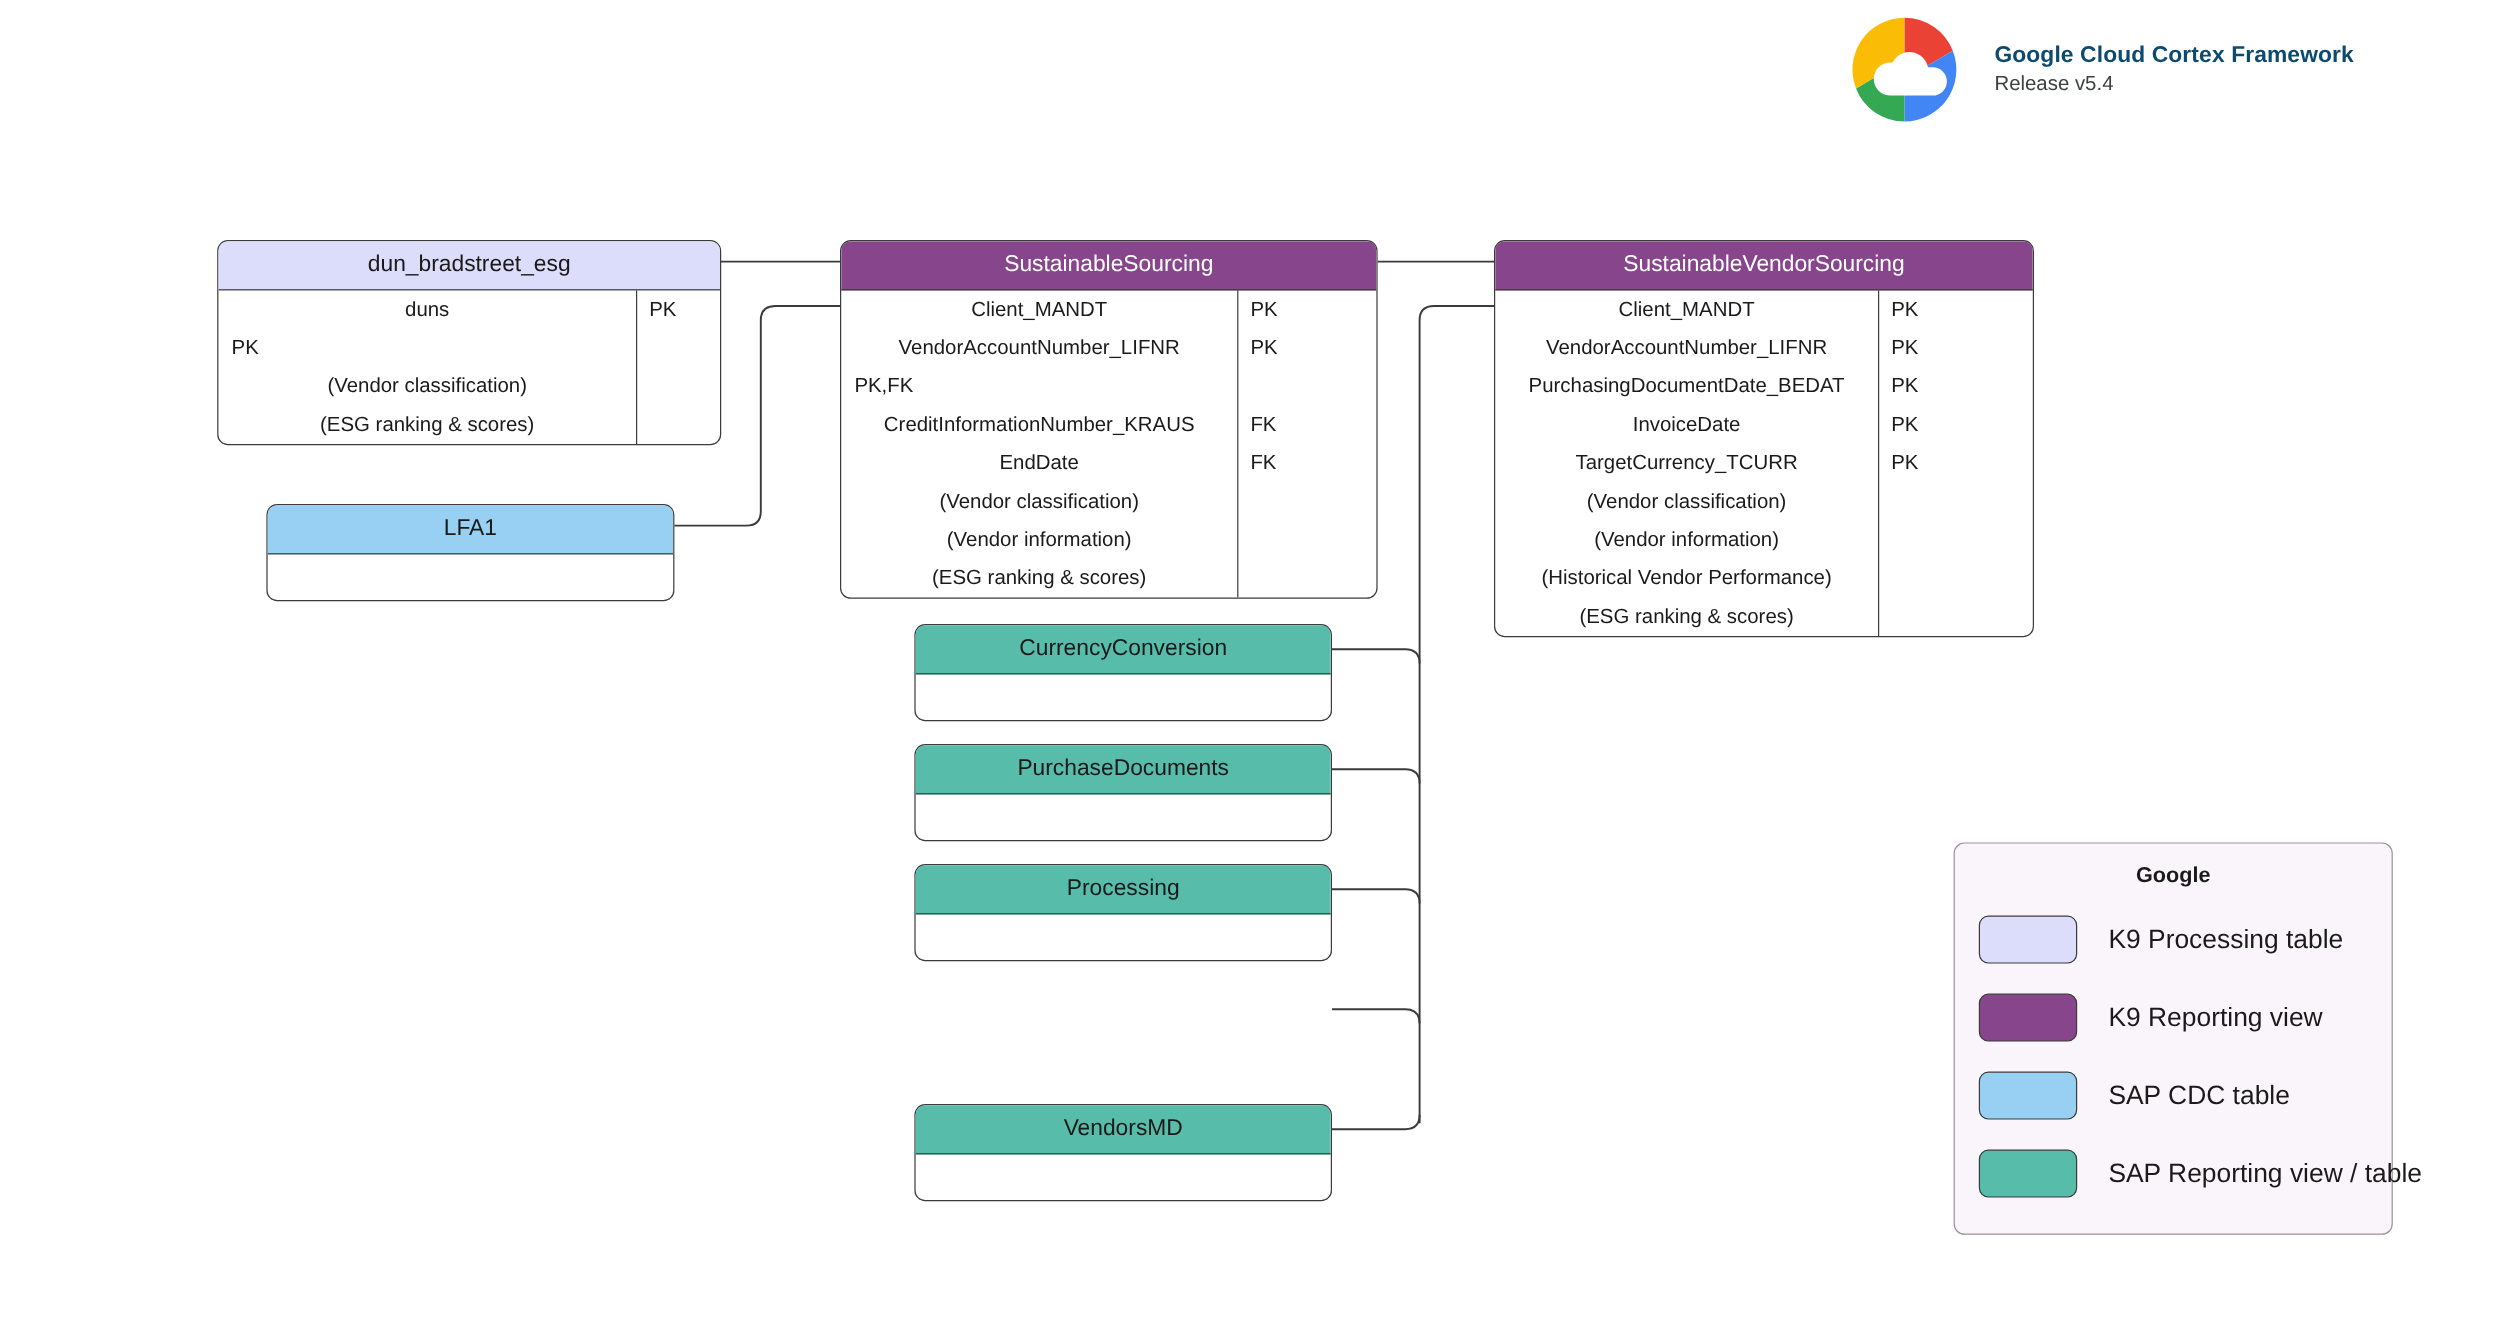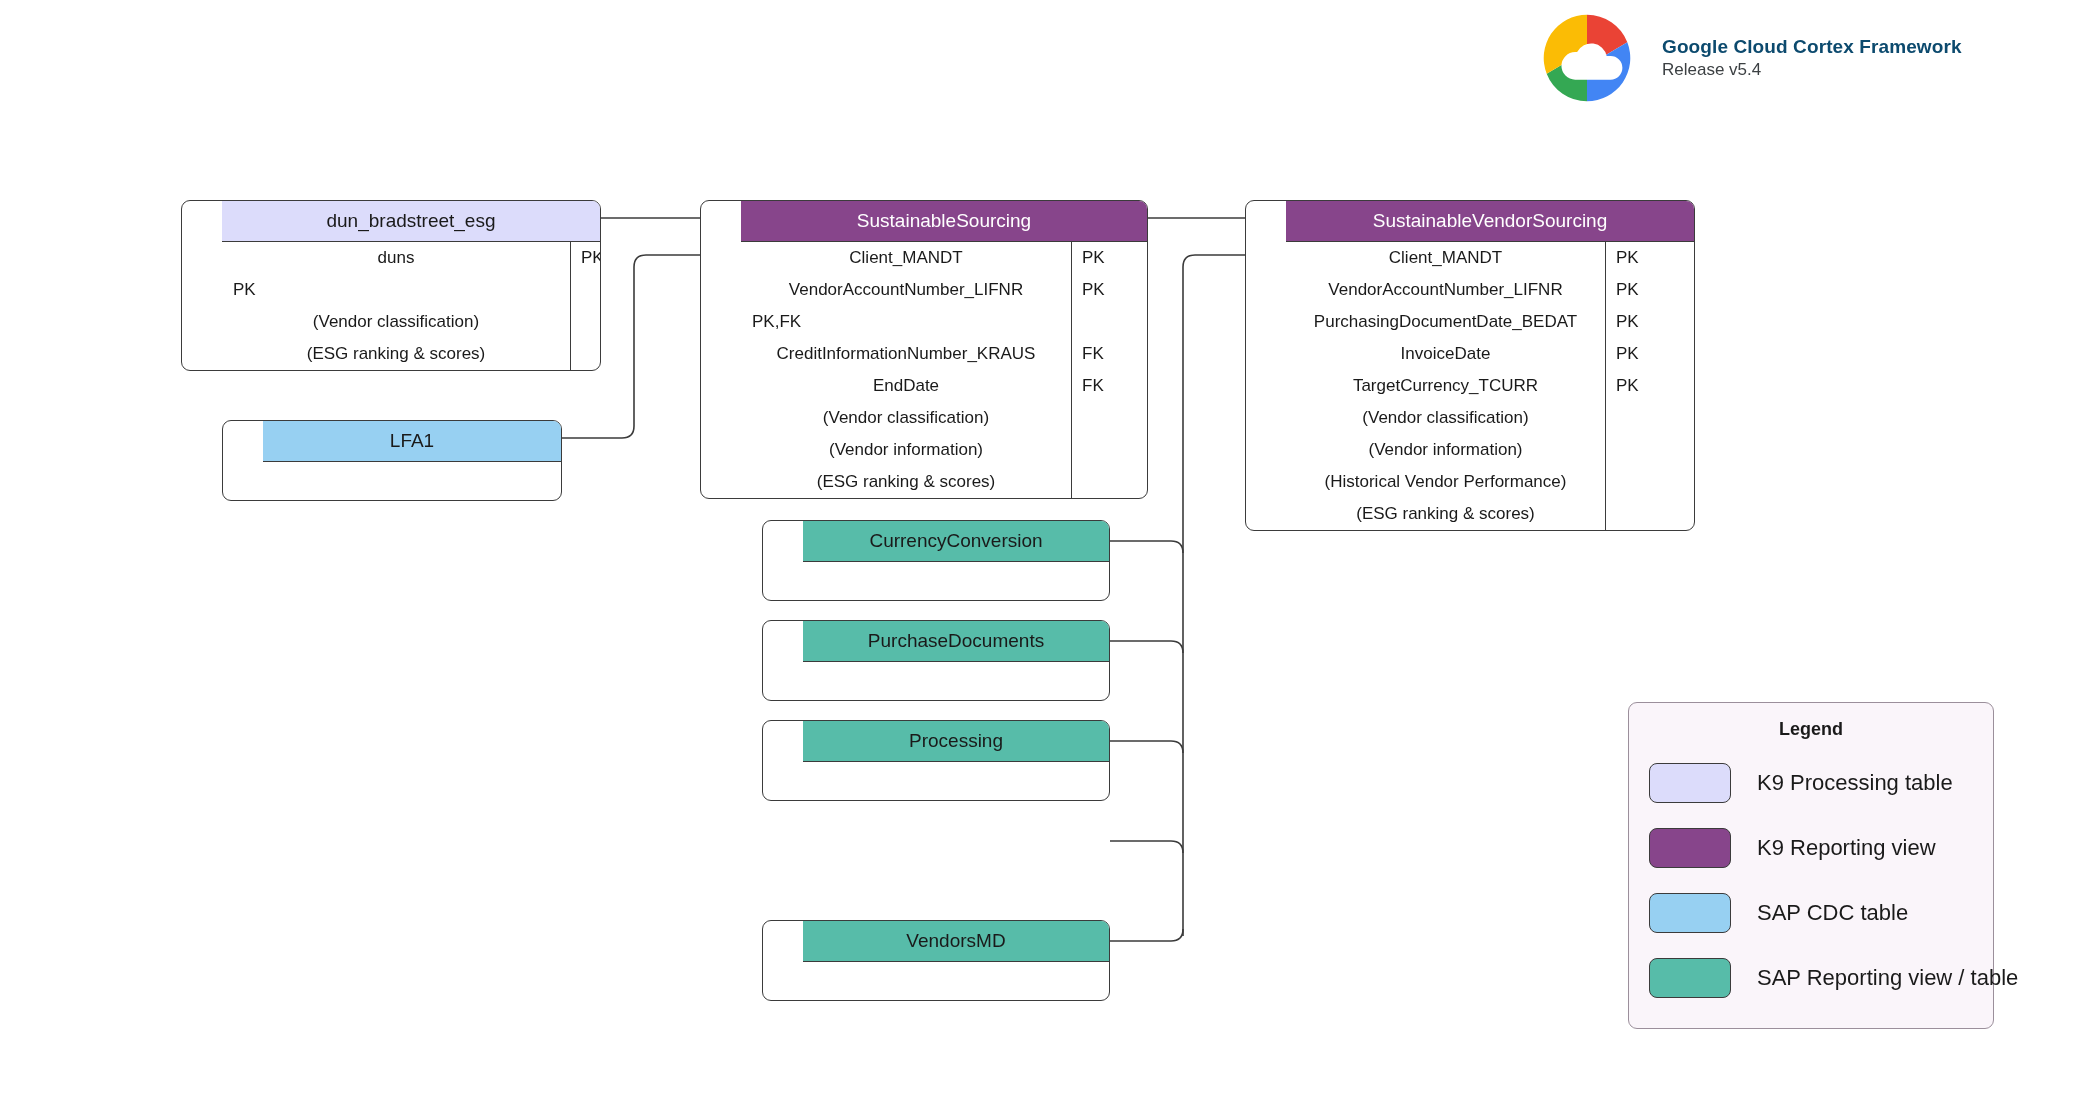--- a/index.html
+++ b/index.html
@@ -51,21 +51,20 @@
   #wires path { fill: none; stroke: #3b3b3b; stroke-width: 1.6; }
 
   
   .entity {
     position: absolute;
     box-sizing: border-box;
     border: 1.6px solid #3b3b3b;
     border-radius: 9px;
     background: #ffffff;
     overflow: hidden;
-    padding-left: 40px;
   }
   .entity-head {
     height: 40px;
     line-height: 40px;
     text-align: center;
     font-size: 19px;
     border-bottom: 1.6px solid #3b3b3b;
     white-space: nowrap;
   }
   .entity-body {
@@ -304,21 +303,21 @@
     <div class="entity-body empty-body"></div>
   </div>
 
 
   <div class="entity" style="left:762px; top:920px; width:348px;">
     <div class="entity-head sap-reporting">VendorsMD</div>
     <div class="entity-body empty-body"></div>
   </div>
 
   <div id="legend">
-    <div class="legend-title">Legend</div>
+    <div class="legend-title">Google</div>
 
     <div class="legend-row">
       <div class="legend-swatch" style="background:#dcdcfb;"></div>
       <div class="legend-label">K9 Processing table</div>
     </div>
     <div class="legend-row">
       <div class="legend-swatch" style="background:#87458b;"></div>
       <div class="legend-label">K9 Reporting view</div>
     </div>
     <div class="legend-row">

